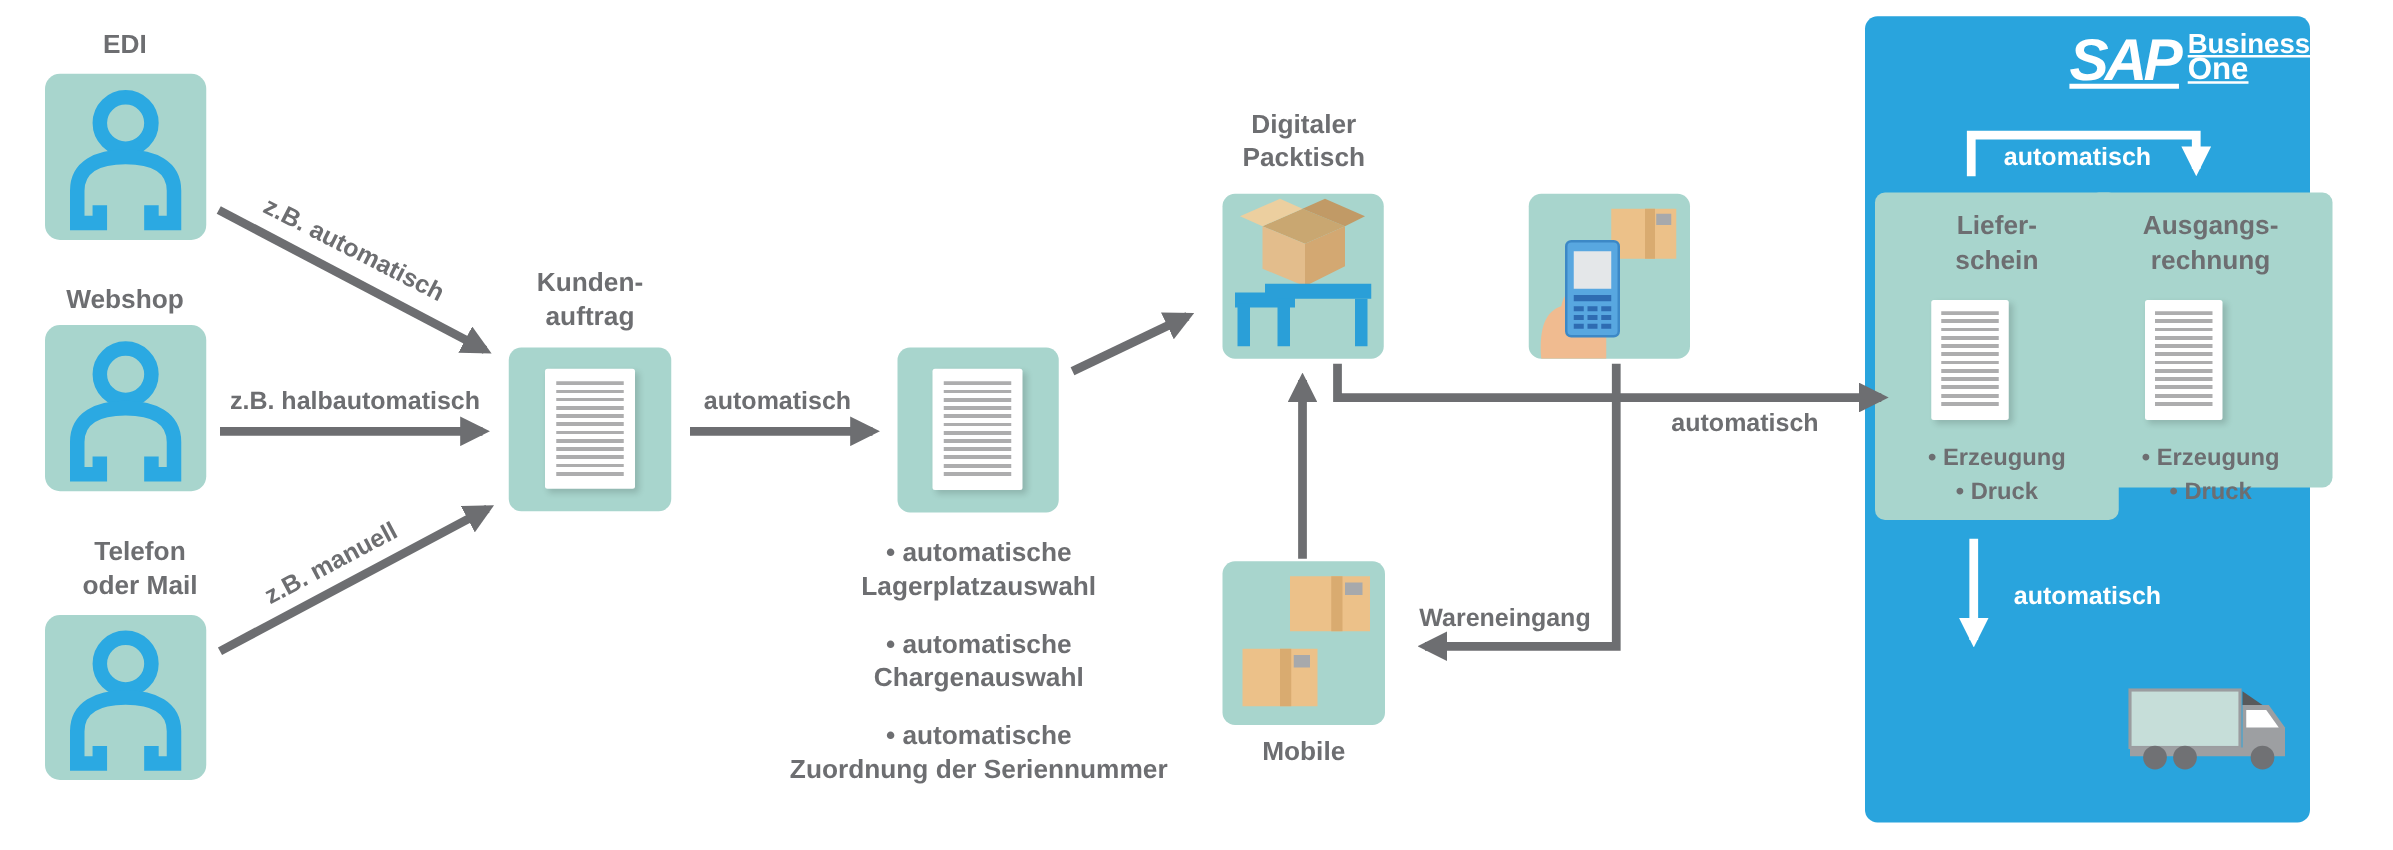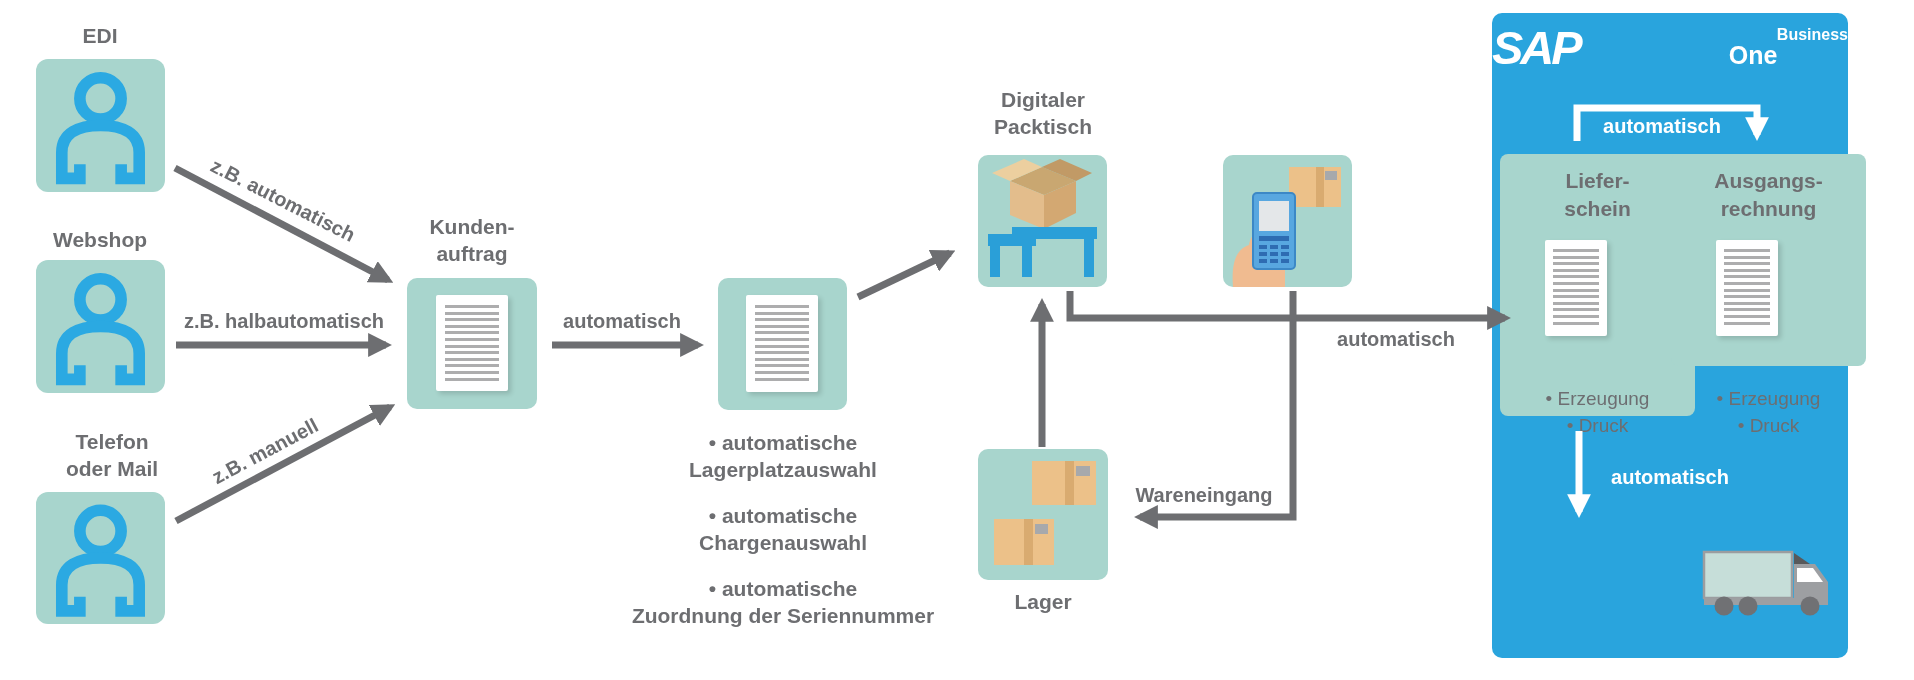--- a/index.html
+++ b/index.html
@@ -5,29 +5,29 @@
   html,body{margin:0;padding:0;background:#fff;}
   .canvas{position:relative;width:1914px;height:680px;background:#fff;overflow:hidden;
           font-family:"Liberation Sans",sans-serif;}
   .lbl{position:absolute;font-weight:bold;color:#6d6e71;font-size:21px;line-height:27px;text-align:center;}
   .alb{position:absolute;font-weight:bold;color:#6d6e71;font-size:20px;line-height:24px;text-align:center;}
   .ml{white-space:pre-line;}
   .tile{position:absolute;background:#a8d5cd;border-radius:12px;}
   .doc{position:absolute;background:#ffffff;border-radius:2px;box-shadow:3px 3px 5px rgba(0,0,0,.15);}
   .doc-lines{position:absolute;inset:10px 9px;background:repeating-linear-gradient(to bottom,#adadae 0 3px,transparent 3px 6.6px);}
   .panel{position:absolute;left:1492px;top:13px;width:356px;height:645px;background:#29a4dd;border-radius:10px;}
-  .logo{position:absolute;left:1492px;top:26px;width:356px;display:flex;justify-content:space-between;align-items:flex-start;color:#fff;}
+  .logo{position:absolute;left:1492px;top:26px;width:356px;display:flex;justify-content:flex-end;align-items:flex-start;color:#fff;text-decoration:underline;}
   .logo-sap{font-size:47px;line-height:44px;font-weight:bold;font-style:italic;letter-spacing:-3px;}
   .logo-col{margin-left:7px;display:flex;flex-direction:column;align-items:flex-start;}
-  .logo-business{font-size:16px;line-height:18px;font-weight:bold;margin-left:48px;}
+  .logo-business{font-size:22px;line-height:18px;font-weight:bold;}
   .logo-one{font-size:25px;line-height:23px;font-weight:bold;}
   .wlbl{position:absolute;color:#ffffff;font-weight:bold;font-size:20px;line-height:24px;text-align:center;}
   .card{position:absolute;background:#a8d5cd;border-radius:8px;padding-left:43px;}
   .card-title{position:absolute;top:13px;left:0;right:0;text-align:center;color:#6d6e71;font-weight:bold;font-size:21px;line-height:28px;}
-  .card-bullets{position:absolute;top:199px;left:0;right:0;text-align:center;color:#6d6e71;font-weight:normal;font-size:19px;line-height:27px;margin-top:32px;}
+  .card-bullets{position:absolute;top:199px;left:0;right:0;text-align:center;color:#6d6e71;font-weight:bold;font-size:19px;line-height:27px;}
   .icon-svg{position:absolute;inset:0;}
   svg{display:block;}
   .overlay{position:absolute;left:0;top:0;pointer-events:none;z-index:50;}
 </style>
 </head>
 <body>
 
 <div class="canvas">
 
   <div class="lbl" style="left:20px;top:22px;width:160px">EDI</div>
@@ -136,21 +136,21 @@
         <rect x="87" y="12" width="9" height="44" fill="#d9ab70"></rect>
         <rect x="98" y="17" width="14" height="10" fill="#a7a9ac"></rect>
       </g>
       <g>
         <rect x="16" y="70" width="60" height="46" fill="#ecc189"></rect>
         <rect x="46" y="70" width="9" height="46" fill="#d9ab70"></rect>
         <rect x="57" y="75" width="13" height="10" fill="#a7a9ac"></rect>
       </g>
     </svg>
   </div>
-  <div class="lbl" style="left:978px;top:588px;width:130px">Lager</div>
+  <div class="lbl" style="left:978px;top:588px;width:130px">Mobile</div>
 
   <div class="alb" style="left:1316px;top:327px;width:160px">automatisch</div>
   <div class="alb" style="left:1114px;top:483px;width:180px">Wareneingang</div>
 
   <div class="panel"></div>
   <div class="logo">
     <span class="logo-sap">SAP</span>
     <span class="logo-col">
       <span class="logo-business">Business</span>
       <span class="logo-one">One</span>
@@ -163,21 +163,21 @@
 schein</div>
     <div class="doc" style="left:45px;top:86px;width:62px;height:96px">
       <div class="doc-lines" style="inset:9px 8px"></div>
     </div>
     <div class="card-bullets">
       <div>• Erzeugung</div>
       <div>• Druck</div>
     </div>
   </div>
 
-  <div class="card" style="left:1671px;top:154px;width:152px;height:212px">
+  <div class="card" style="left:1671px;top:154px;width:152px;height:236px">
     <div class="card-title ml">Ausgangs-
 rechnung</div>
     <div class="doc" style="left:45px;top:86px;width:62px;height:96px">
       <div class="doc-lines" style="inset:9px 8px"></div>
     </div>
     <div class="card-bullets">
       <div>• Erzeugung</div>
       <div>• Druck</div>
     </div>
   </div>

